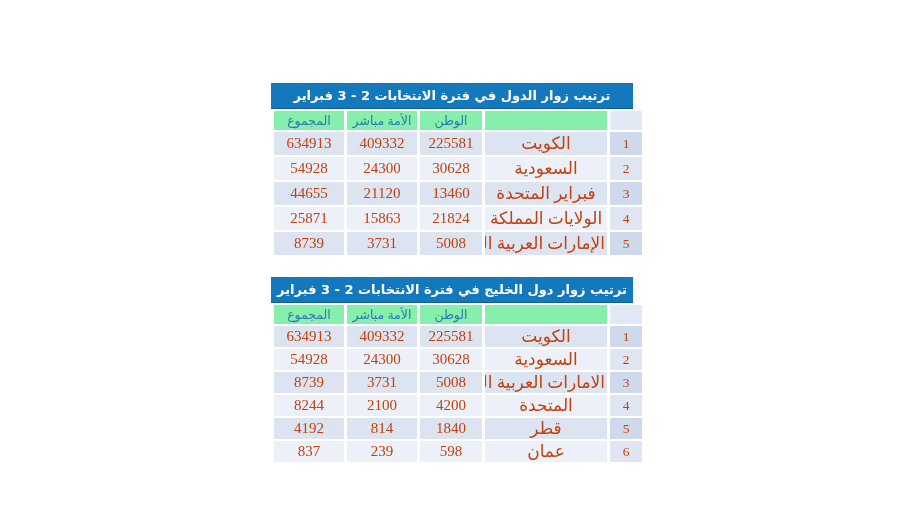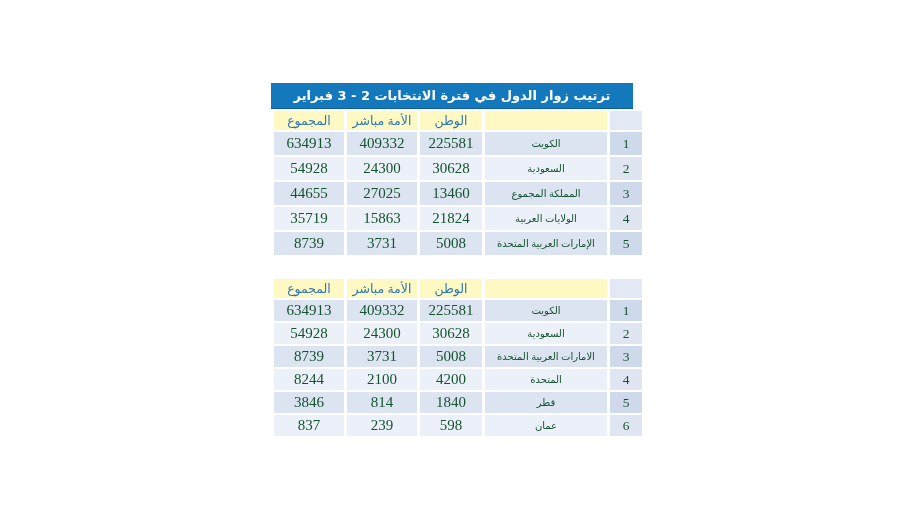--- a/index.html
+++ b/index.html
@@ -43,33 +43,33 @@
   }
   th, td {
     text-align: center;
     vertical-align: middle;
     padding: 0 2px;
     overflow: hidden;
     white-space: nowrap;
   }
   thead th {
     height: 19px;
-    background: #fef9c3;
+    background: #86efac;
     color: #2f76b5;
     font-weight: normal;
     font-size: 12.5px;
     font-family: "Liberation Serif", "DejaVu Sans", serif;
   }
   thead th.rank-col { background: #e2e8f4; }
   td {
-    color: #14532d;
+    color: #c2410c;
     font-size: 15px;
     font-family: "Liberation Serif", "DejaVu Sans", serif;
   }
-  td.country-col { font-size: 10px; }
+  td.country-col { font-size: 17px; }
   td.rank-col { font-size: 13.5px; }
   .t1 tbody td { height: 23px; }
   .t2 tbody td { height: 21px; }
   tbody tr:nth-child(odd) td { background: #dce4f1; }
   tbody tr:nth-child(even) td { background: #ecf0f8; }
   tbody tr:nth-child(odd) td.rank-col { background: #cfd9ec; }
   tbody tr:nth-child(even) td.rank-col { background: #dfe6f2; }
   .rank-col    { width: 28px; }
   .country-col { width: 118px; }
   .watan-col   { width: 58px; }
@@ -106,44 +106,47 @@
             </tr>
             <tr>
               <td class="rank-col">2</td>
               <td class="country-col">السعودية</td>
               <td class="watan-col">30628</td>
               <td class="umma-col">24300</td>
               <td class="total-col">54928</td>
             </tr>
             <tr>
               <td class="rank-col">3</td>
-              <td class="country-col">المملكة المجموع</td>
+              <td class="country-col">فبراير المتحدة</td>
               <td class="watan-col">13460</td>
-              <td class="umma-col">27025</td>
+              <td class="umma-col">21120</td>
               <td class="total-col">44655</td>
             </tr>
             <tr>
               <td class="rank-col">4</td>
-              <td class="country-col">الولايات العربية</td>
+              <td class="country-col">الولايات المملكة</td>
               <td class="watan-col">21824</td>
               <td class="umma-col">15863</td>
-              <td class="total-col">35719</td>
+              <td class="total-col">25871</td>
             </tr>
             <tr>
               <td class="rank-col">5</td>
               <td class="country-col">الإمارات العربية المتحدة</td>
               <td class="watan-col">5008</td>
               <td class="umma-col">3731</td>
               <td class="total-col">8739</td>
             </tr>
           </tbody>
       </table>
     </section>
 
     <section class="stat-table t2">
+      <header class="title-bar">
+        <span class="title-text">ترتيب زوار دول الخليج في فترة الانتخابات 2 - 3 فبراير</span>
+      </header>
       <table>
         <thead>
           <tr>
             <th class="rank-col"></th>
             <th class="country-col"></th>
             <th class="watan-col">الوطن</th>
             <th class="umma-col">الأمة مباشر</th>
             <th class="total-col">المجموع</th>
           </tr>
         </thead>
@@ -174,21 +177,21 @@
               <td class="country-col">المتحدة</td>
               <td class="watan-col">4200</td>
               <td class="umma-col">2100</td>
               <td class="total-col">8244</td>
             </tr>
             <tr>
               <td class="rank-col">5</td>
               <td class="country-col">قطر</td>
               <td class="watan-col">1840</td>
               <td class="umma-col">814</td>
-              <td class="total-col">3846</td>
+              <td class="total-col">4192</td>
             </tr>
             <tr>
               <td class="rank-col">6</td>
               <td class="country-col">عمان</td>
               <td class="watan-col">598</td>
               <td class="umma-col">239</td>
               <td class="total-col">837</td>
             </tr>
           </tbody>
       </table>

